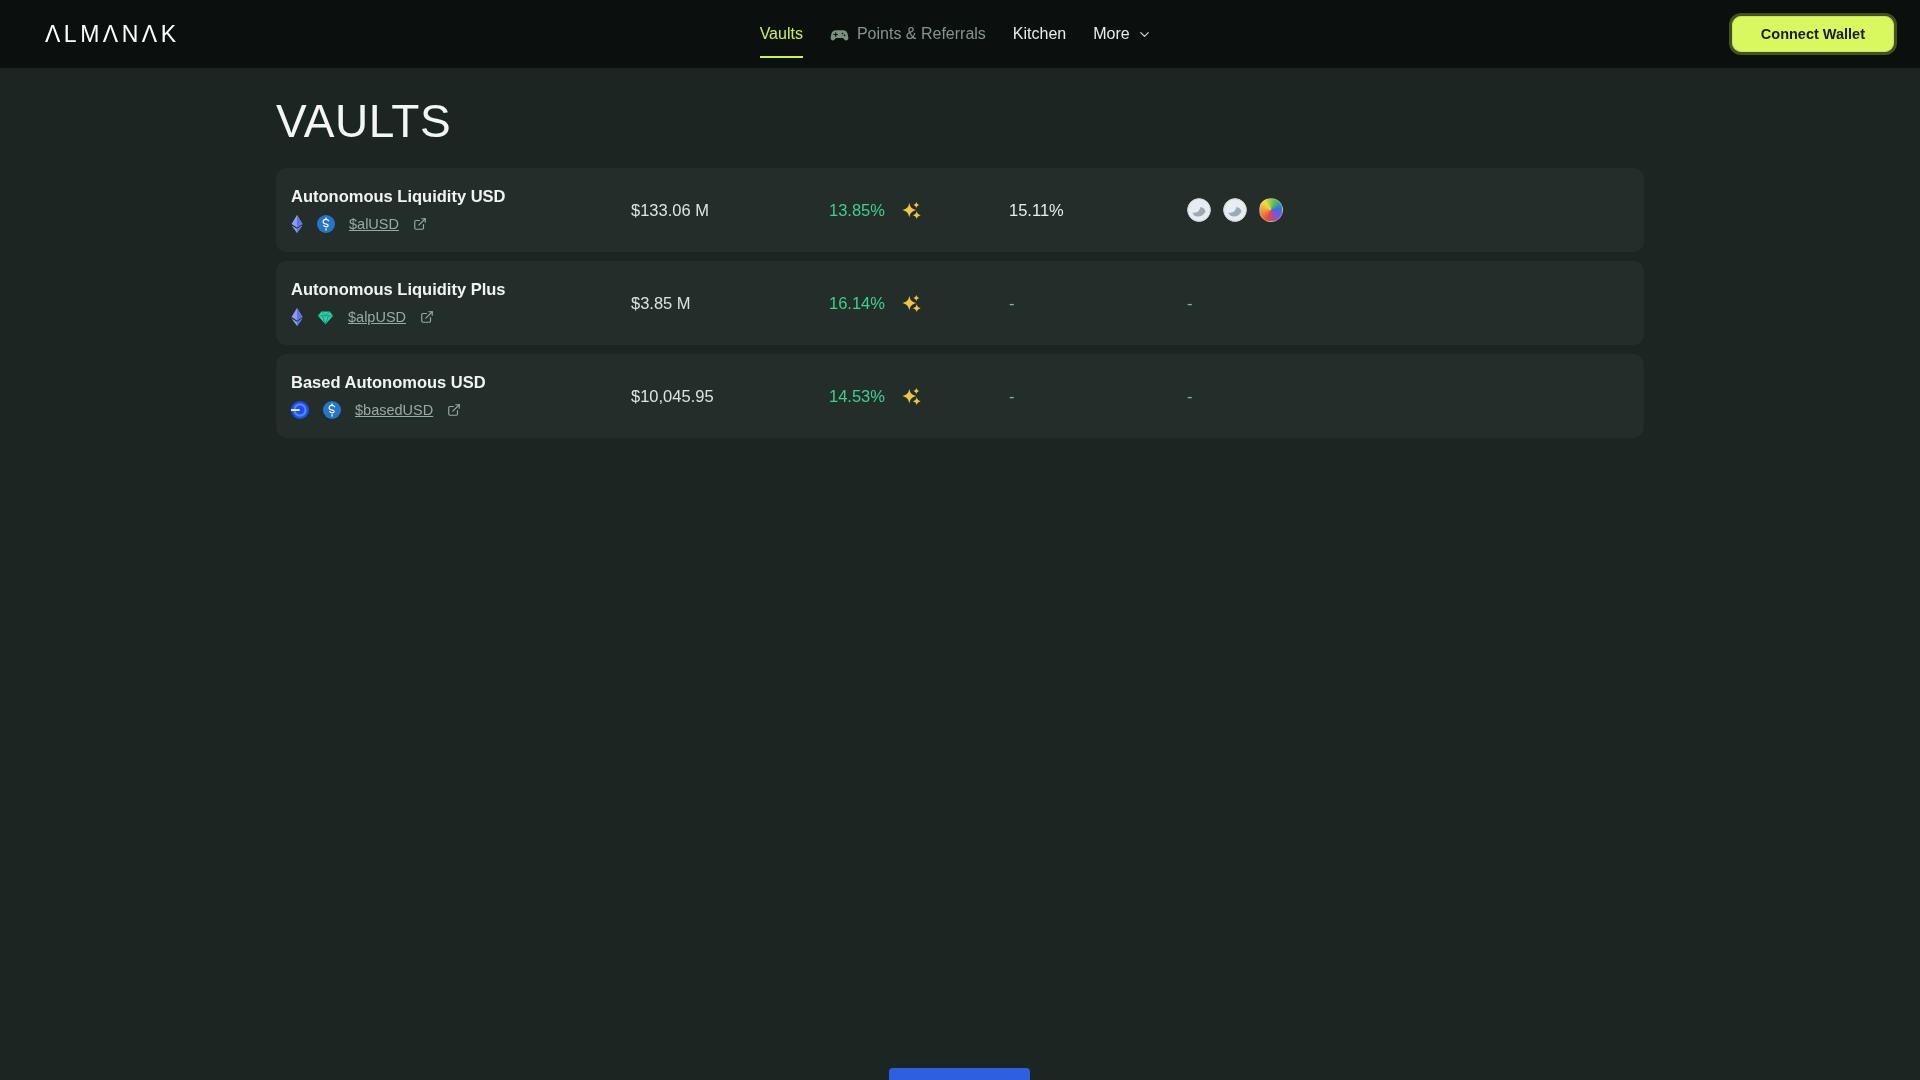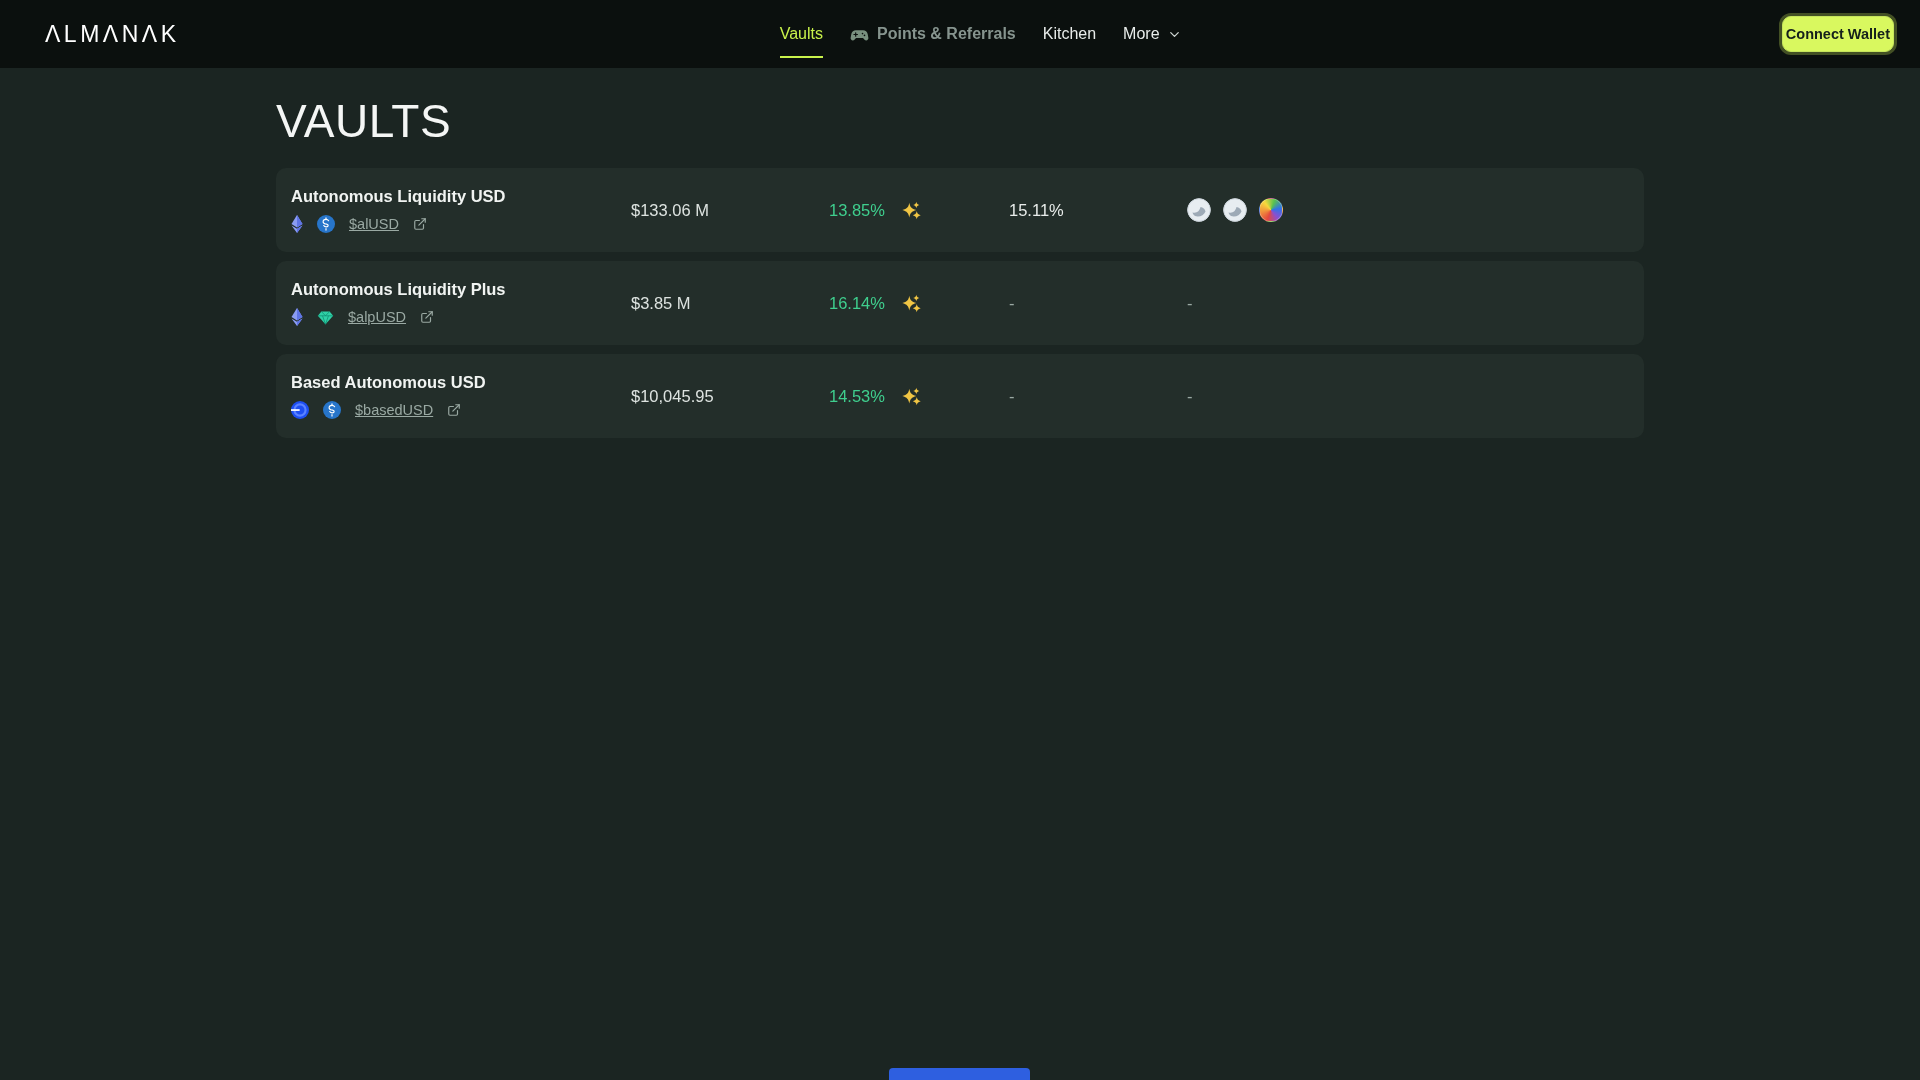--- a/index.html
+++ b/index.html
@@ -38,40 +38,40 @@
     display: flex;
     align-items: center;
     gap: 8px;
     font-size: 16px;
     color: #e8ecea;
     text-decoration: none;
     cursor: pointer;
     position: relative;
     white-space: nowrap;
   }
-  .nav-item.muted { color: #86948e; font-weight: bold; }
+  .nav-item.muted { color: #86948e; }
   .nav-item.active { color: #c9f24b; }
   .nav-item.active::after {
     content: "";
     position: absolute;
     left: 0; right: 0;
     bottom: -15px;
     height: 2px;
     background: #c9f24b;
   }
   .gamepad { color: #79907f; display: flex; align-items: center; }
   .chevron { color: #cfd6d3; display: flex; align-items: center; margin-left: -1px; }
   .connect-btn {
     margin-right: 26px;
     background: #d9f85f;
     color: #15201b;
     border: 1px solid #c6e55c;
     box-shadow: 0 0 0 3px rgba(217,248,95,.28);
     border-radius: 9px;
-    padding: 9px 3px;
+    padding: 9px 28px;
     font-size: 14.5px;
     font-weight: 700;
     font-family: inherit;
     cursor: pointer;
     white-space: nowrap;
   }
   
   .container { width: 1368px; margin: 0 auto; }
   h1 {
     margin-top: 26px;

